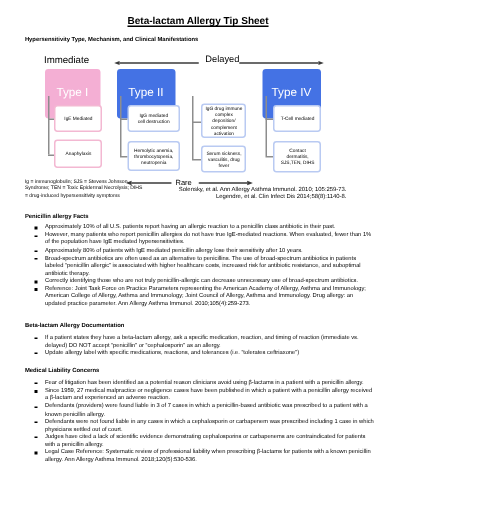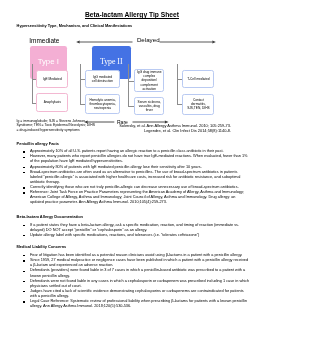--- a/index.html
+++ b/index.html
@@ -80,21 +80,21 @@
     <div class="conn" style="left:31.5px;top:47px;width:4.7px;height:0.55px;"></div>
     <div class="conn" style="left:31.5px;top:70.5px;width:4.7px;height:0.55px;"></div>
     <div class="sbox" style="left:36.2px;top:38px;width:32.2px;height:18px;border:0.7px solid #f3b8d2;">
           <span class="mline">IgE Mediated</span>
         </div>
     <div class="sbox" style="left:36.2px;top:61px;width:32.2px;height:19px;border:0.7px solid #f3b8d2;">
           <span class="mline">Anaphylaxis</span>
         </div>
   </div>
   <div class="col">
-    <div class="col-head" style="left:92px;width:38.5px;background:#4472e4;font-family:Liberation Serif, serif;">Type II</div>
+    <div class="col-head" style="left:78px;width:38.5px;background:#4472e4;">Type II</div>
     <div class="conn" style="left:80px;top:32px;width:0.55px;height:39.75px;"></div>
     <div class="conn" style="left:80px;top:46.75px;width:5px;height:0.55px;"></div>
     <div class="conn" style="left:80px;top:71.75px;width:5px;height:0.55px;"></div>
     <div class="sbox" style="left:85px;top:37.5px;width:35px;height:18.5px;border:0.7px solid #b9caf2;">
           <span class="mline">IgG mediated
 cell destruction</span>
         </div>
     <div class="sbox" style="left:85px;top:61.5px;width:35px;height:20.5px;border:0.7px solid #b9caf2;">
           <span class="mline">Hemolytic anemia,
 thrombocytopenia,
@@ -112,20 +112,21 @@
 complement
 activation</span>
         </div>
     <div class="sbox" style="left:134.4px;top:65px;width:29.8px;height:18px;border:0.7px solid #b9caf2;">
           <span class="mline">Serum sickness,
 vasculitis, drug
 fever</span>
         </div>
   </div>
   <div class="col">
+    <div class="col-head" style="left:175px;width:38.5px;background:#4472e4;">Type IV</div>
     <div class="conn" style="left:177px;top:32px;width:0.55px;height:40px;"></div>
     <div class="conn" style="left:177px;top:46.75px;width:5.4px;height:0.55px;"></div>
     <div class="conn" style="left:177px;top:72px;width:5.4px;height:0.55px;"></div>
     <div class="sbox" style="left:182.4px;top:37.5px;width:32px;height:18.5px;border:0.7px solid #b9caf2;">
           <span class="mline">T-Cell mediated</span>
         </div>
     <div class="sbox" style="left:182.4px;top:61.5px;width:32px;height:21px;border:0.7px solid #b9caf2;">
           <span class="mline">Contact
 dermatitis,
 SJS,TEN, DIHS</span>

